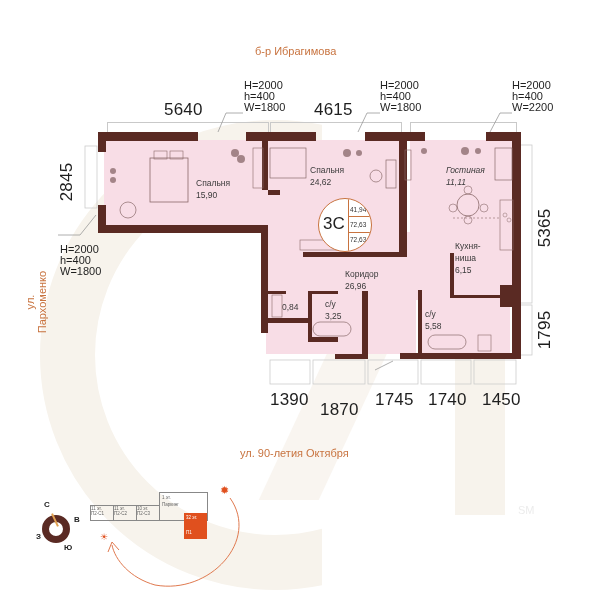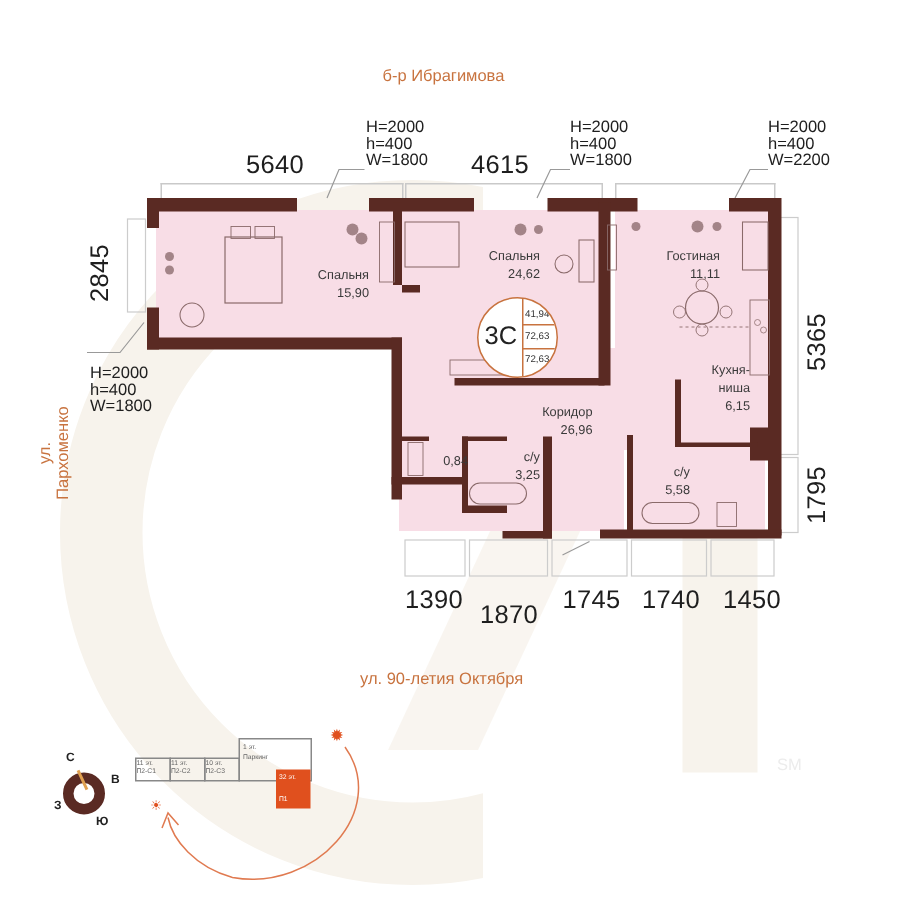--- a/index.html
+++ b/index.html
@@ -1,21 +1,21 @@
 <!DOCTYPE html>
 <html><head>
   <meta charset="utf-8">
   <style>
     html,body{margin:0;padding:0;background:#ffffff;}
     body{width:600px;height:600px;position:relative;overflow:hidden;font-family:"Liberation Sans",sans-serif;color:#222;}
     .abs{position:absolute;}
     .street{color:#c8733f;font-size:11px;}
     .dim{font-size:17px;color:#1e1e1e;letter-spacing:0.2px;}
     .win{font-size:11px;line-height:11px;color:#1e1e1e;}
-    .room-label{font-size:8.5px;color:#3a3a3a;text-align:right;line-height:12px;}
+    .room-label{font-size:8.5px;color:#3a3a3a;text-align:left;line-height:12px;}
     .wall{position:absolute;background:#5a2a23;}
     .floor{position:absolute;background:#f8dde6;}
     .guide{position:absolute;border:1px solid #c9c9c9;}
     .bg-shape{position:absolute;background:#f7f3ec;}
     .tiny{font-size:4.5px;color:#666;line-height:5px;}
     .badge-cell{font-size:6.5px;color:#333;text-align:center;}
   </style>
 </head>
 <body>
 
@@ -120,21 +120,21 @@
   <div class="wall" style="left:400px;top:353px;width:121px;height:6px;"></div>
 
   <div class="abs room-label" style="left:196px;top:177px;width:50px;">
     <div>Спальня</div>
     <div>15,90</div>
   </div>
   <div class="abs room-label" style="left:310px;top:164px;width:50px;">
     <div>Спальня</div>
     <div>24,62</div>
   </div>
-  <div class="abs room-label" style="left:425px;top:164px;width:55px;">
+  <div class="abs room-label" style="left:446px;top:164px;width:55px;font-style:italic;">
     <div>Гостиная</div>
     <div>11,11</div>
   </div>
   <div class="abs room-label" style="left:455px;top:240px;width:45px;">
     <div>Кухня-</div>
     <div>ниша</div>
     <div>6,15</div>
   </div>
   <div class="abs room-label" style="left:345px;top:268px;width:50px;">
     <div>Коридор</div>

